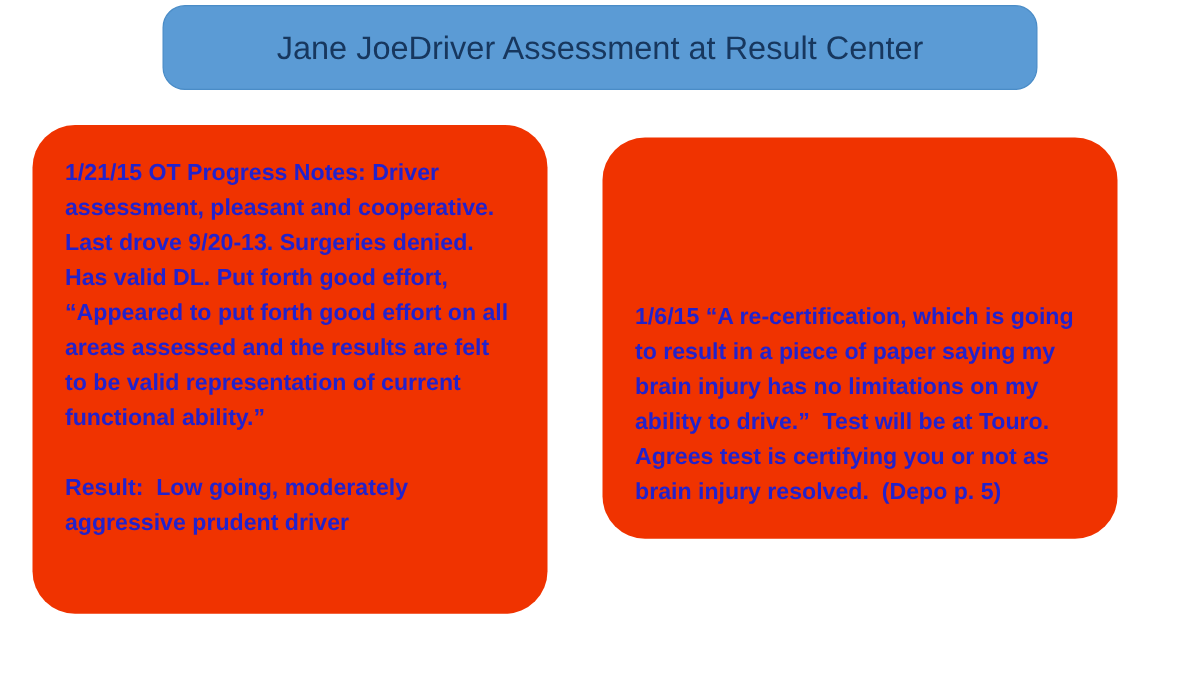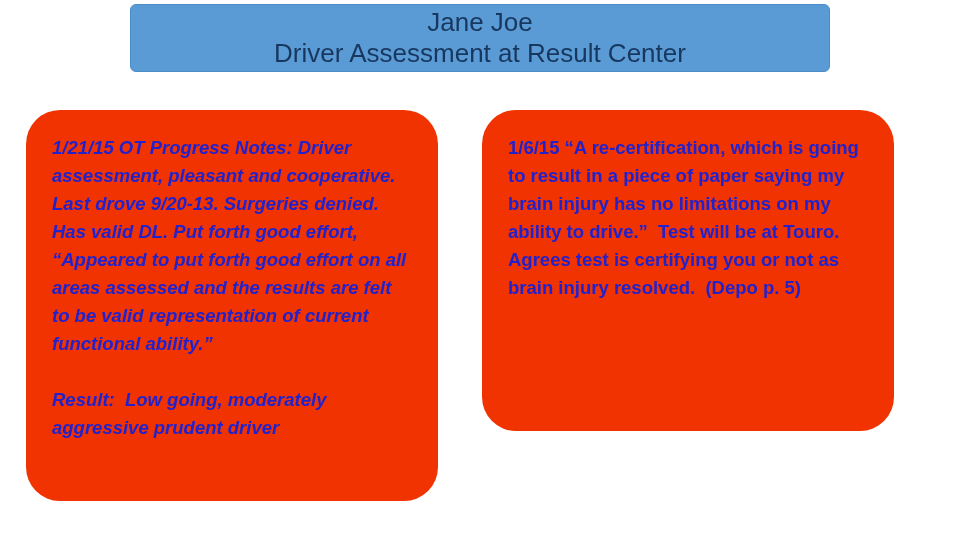--- a/index.html
+++ b/index.html
@@ -19,23 +19,23 @@
     height: 540px;
   }
   .title-banner {
     position: absolute;
     left: 130px;
     top: 4px;
     width: 700px;
     height: 68px;
     background: #5b9bd5;
     border: 1px solid #4a8cc7;
-    border-radius: 6px;
+    border-radius: 18px;
     display: flex;
-    flex-direction: column;
+    flex-direction: row;
     align-items: center;
     justify-content: center;
     box-sizing: border-box;
   }
   .title-line {
     color: #17375e;
     font-size: 26px;
     line-height: 31px;
     font-weight: 400;
     text-align: center;
@@ -47,32 +47,31 @@
     border-radius: 34px;
     box-sizing: border-box;
     padding: 24px 26px;
     color: #2222cc;
     font-weight: bold;
     font-size: 18.5px;
     line-height: 28px;
   }
   .card-left {
     left: 26px;
-    top: 110px;
+    top: 100px;
     width: 412px;
     height: 391px;
-    font-style: italic;
   }
   .card-right {
     left: 482px;
     top: 110px;
     width: 412px;
     height: 321px;
     display: flex;
-    align-items: flex-start;
+    align-items: flex-end;
   }
   .card-right .body {
     width: 100%;
   }
   .para {
     margin: 0;
     white-space: pre-wrap;
   }
   .spacer {
     height: 28px;

